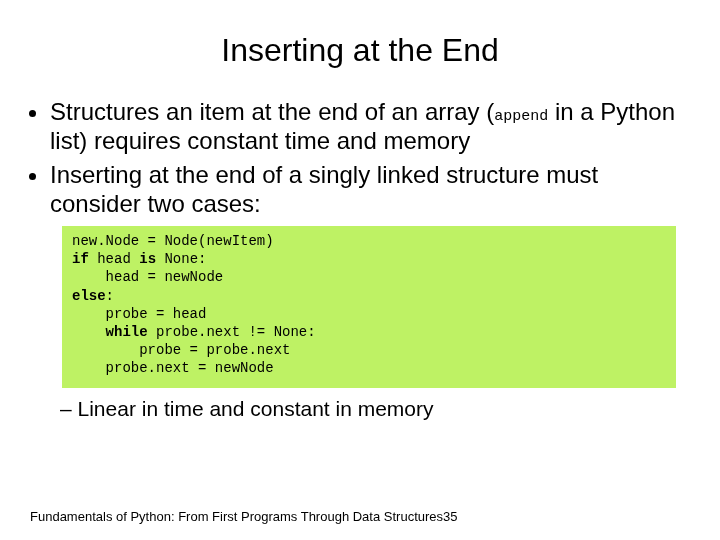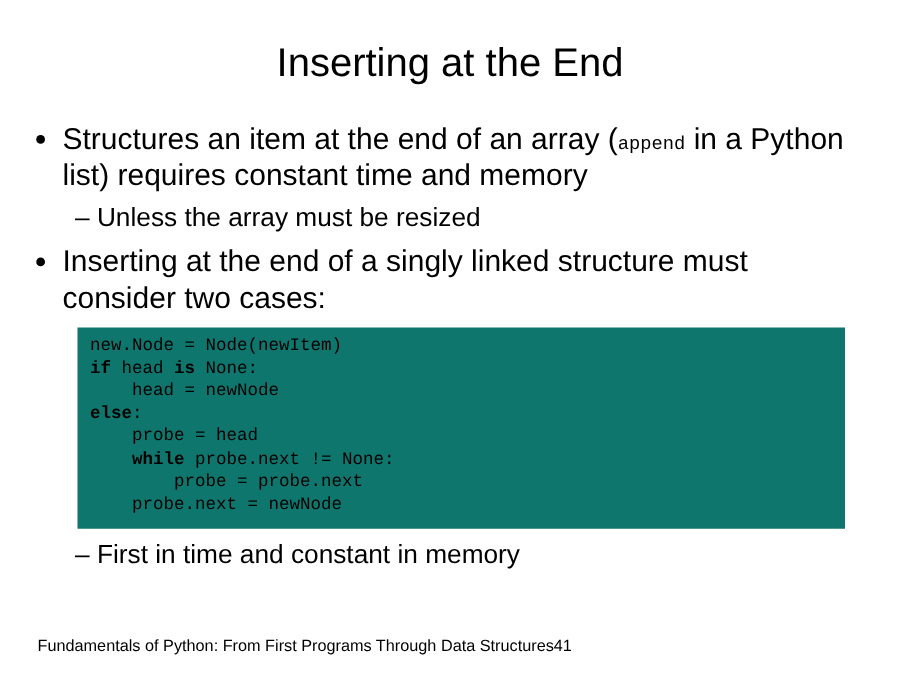--- a/index.html
+++ b/index.html
@@ -43,21 +43,21 @@
     font-size: 21px;
   }
   ul.body ul.sub > li::before {
     content: "– ";
   }
   .code-inline {
     font-family: "Courier New", Courier, monospace;
     font-size: 15px;
   }
   .code-block {
-    background: #0f766e;
+    background: #bef264;
     font-family: "Courier New", Courier, monospace;
     font-size: 14px;
     line-height: 1.3;
     white-space: pre;
     padding: 6px 10px 10px 10px;
     margin: 8px 4px 8px 12px;
   }
   .code-block .kw {
     font-weight: bold;
   }
@@ -73,40 +73,37 @@
 </head>
 <body>
 
 <div class="slide">
 
   <div class="title">Inserting at the End</div>
 
   <ul class="body">
     <li>
       <span>Structures an item at the end of an array (</span><span class="code-inline">append</span><span> in a Python list) requires constant time and memory</span>
-      <ul class="sub">
-        <li>Unless the array must be resized</li>
-      </ul>
     </li>
     <li>
       <span>Inserting at the end of a singly linked structure must consider two cases:</span>
 
       <div class="code-block"><span>new.Node = Node(newItem)</span>
 <span class="kw">if</span><span> head </span><span class="kw">is</span><span> None:</span>
 <span>    head = newNode</span>
 <span class="kw">else</span><span>:</span>
 <span>    probe = head</span>
 <span>    </span><span class="kw">while</span><span> probe.next != None:</span>
 <span>        probe = probe.next</span>
 <span>    probe.next = newNode</span></div>
 
       <ul class="sub">
-        <li>First in time and constant in memory</li>
+        <li>Linear in time and constant in memory</li>
       </ul>
     </li>
   </ul>
 
   <div class="footer">
     <span>Fundamentals of Python: From First Programs Through Data Structures</span>
-    <span>41</span>
+    <span>35</span>
   </div>
 
 </div>
 
 </body></html>

